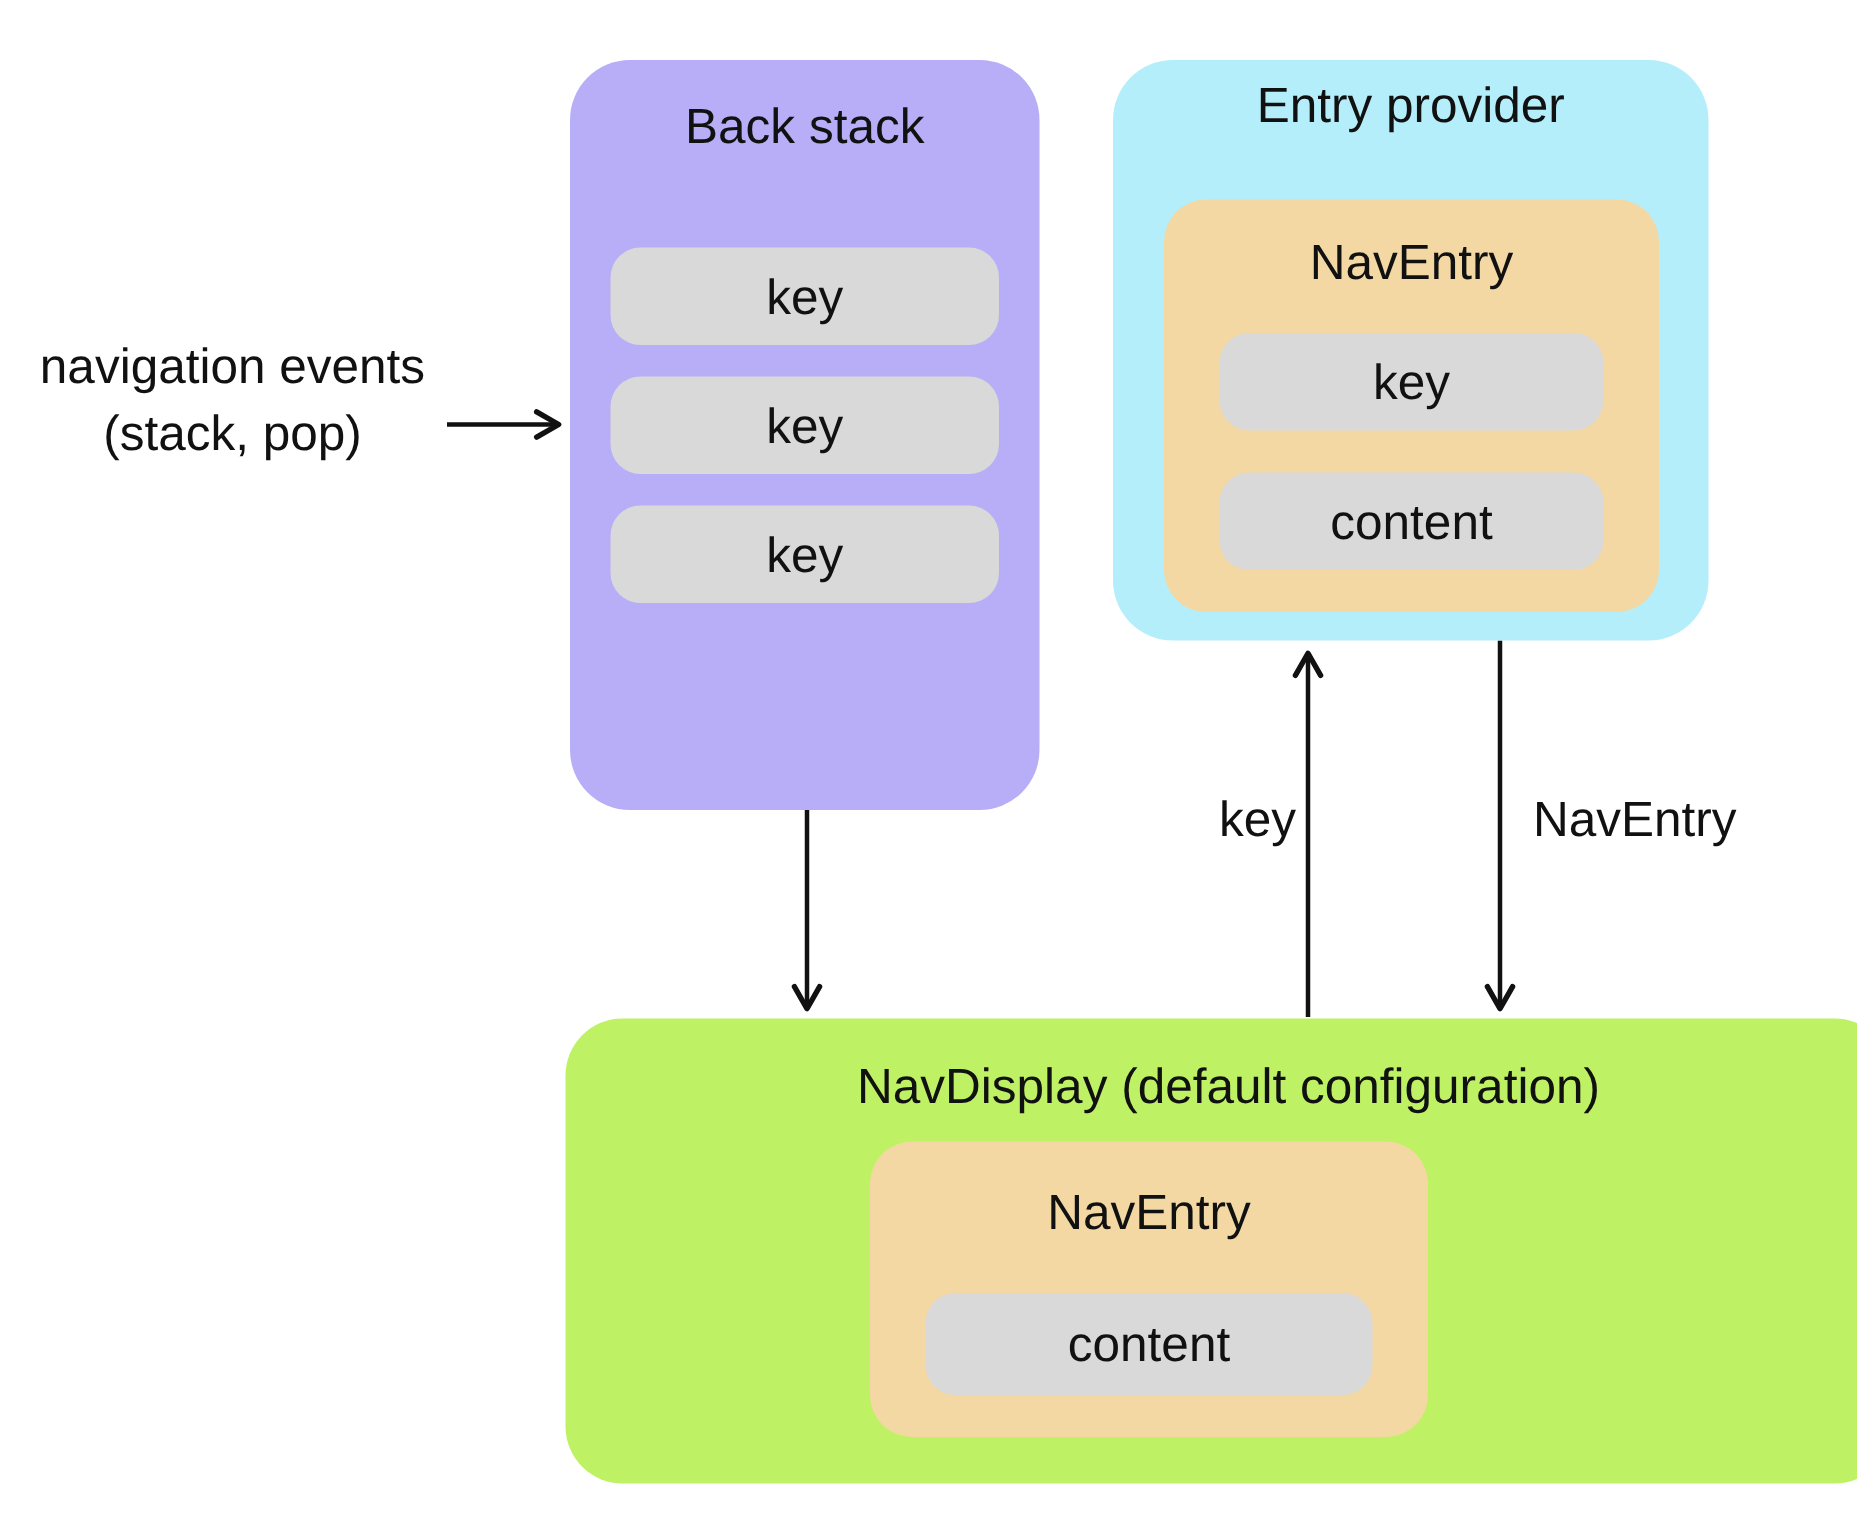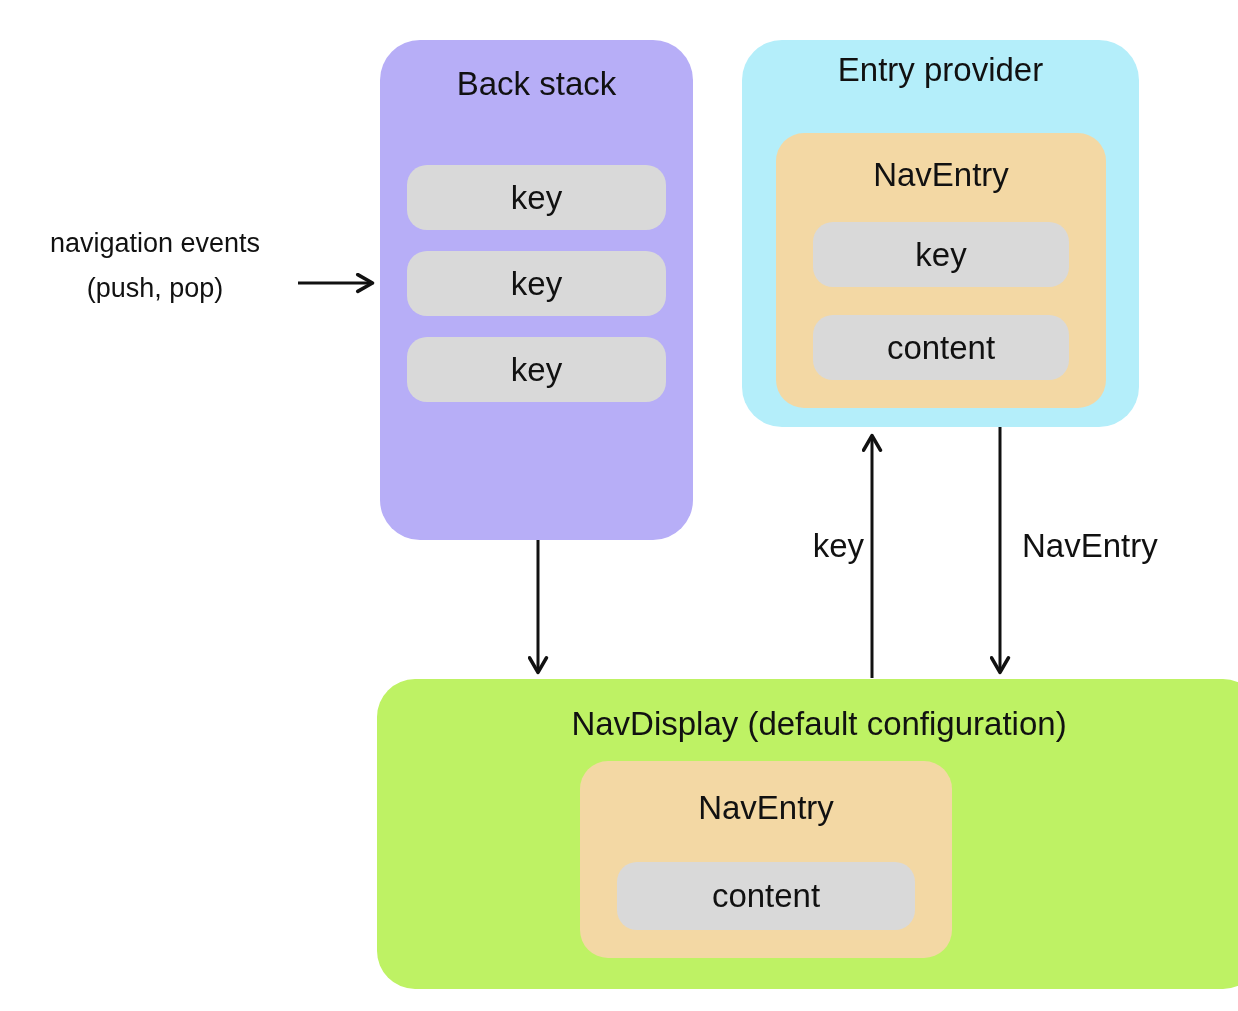--- a/index.html
+++ b/index.html
@@ -67,21 +67,21 @@
     background: #f3d8a4; border-radius: 28px;
   }
   .nav-entry-bottom .title { padding-top: 27px; }
   .nd-content-pill { left: 37px; top: 101px; width: 298px; height: 68px; line-height: 68px; }
 
   
   .nav-events-label {
     position: absolute;
     left: 8px; top: 221px; width: 294px;
     text-align: center;
-    font-size: 27px;
+    font-size: 33px;
     line-height: 45px;
     color: #111111;
   }
   .edge-label {
     position: absolute;
     font-size: 33px;
     line-height: 44px;
     color: #111111;
     white-space: nowrap;
   }
@@ -106,21 +106,21 @@
       </marker>
     </defs>
     <path d="M298,283 L371,283" stroke="#111111" stroke-width="3" fill="none" marker-end="url(#arrowhead)"></path>
     <path d="M538,428 L538,671" stroke="#111111" stroke-width="3" fill="none" marker-end="url(#arrowhead)"></path>
     <path d="M872,678 L872,437" stroke="#111111" stroke-width="3" fill="none" marker-end="url(#arrowhead)"></path>
     <path d="M1000,427 L1000,671" stroke="#111111" stroke-width="3" fill="none" marker-end="url(#arrowhead)"></path>
   </svg>
 
   <div class="nav-events-label">
     <div>navigation events</div>
-    <div>(push, pop)</div>
+    <div>(stack, pop)</div>
   </div>
 
   <div class="box back-stack">
     <div class="title">Back stack</div>
     <div class="pill bs-pill-1">key</div>
     <div class="pill bs-pill-2">key</div>
     <div class="pill bs-pill-3">key</div>
   </div>
 
   <div class="box entry-provider">

